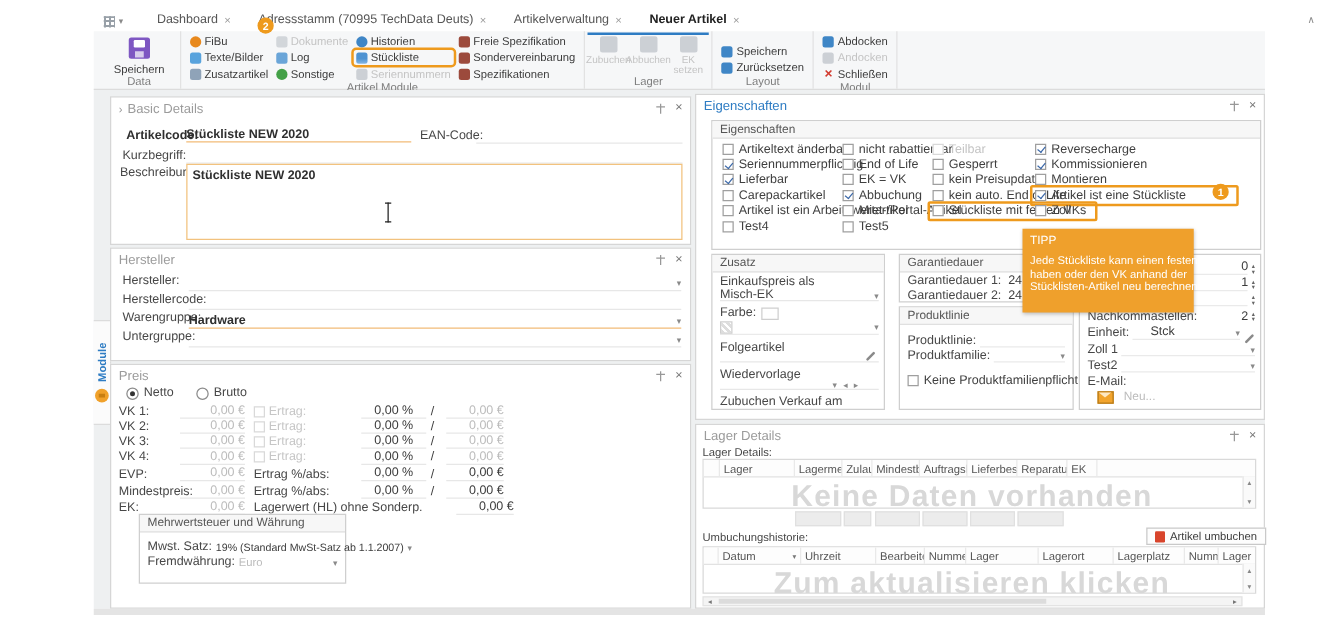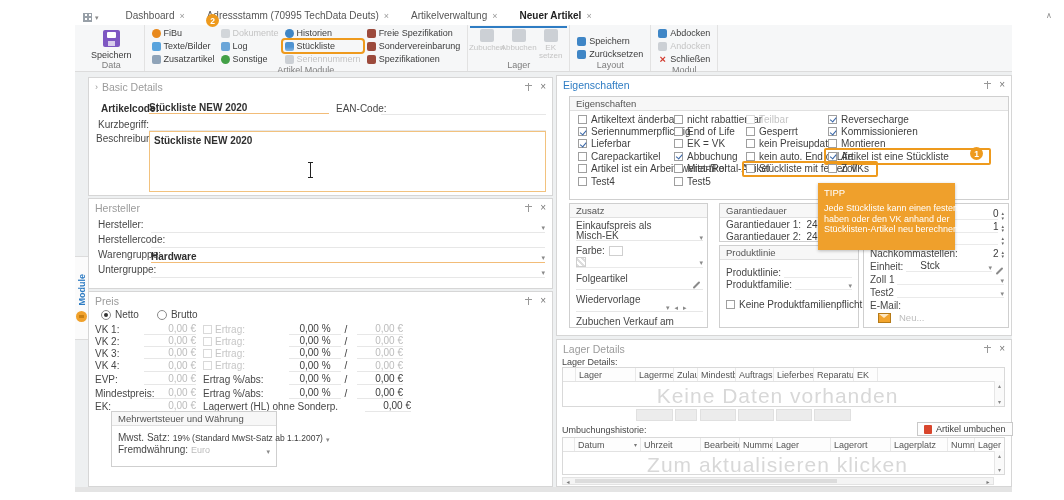--- a/index.html
+++ b/index.html
@@ -122,21 +122,21 @@
   .sortmark{display:none;font-size:6px;color:#777}
   .sorted .sortmark{display:inline}
   #t1 .th:nth-child(1){width:13px}#t1 .th:nth-child(2){width:60px}#t1 .th:nth-child(3){width:38px}
   #t1 .th:nth-child(4){width:24px}#t1 .th:nth-child(5){width:38px}#t1 .th:nth-child(6){width:38px}
   #t1 .th:nth-child(7){width:40px}#t1 .th:nth-child(8){width:40px}#t1 .th:nth-child(9){width:24px}
   #t1 .th:nth-child(10){flex:1;border-right:none}
   #t2 .th:nth-child(1){width:12px}#t2 .th:nth-child(2){width:66px}#t2 .th:nth-child(3){width:60px}
   #t2 .th:nth-child(4){width:39px}#t2 .th:nth-child(5){width:33px}#t2 .th:nth-child(6){width:58px}
   #t2 .th:nth-child(7){width:60px}#t2 .th:nth-child(8){width:57px}#t2 .th:nth-child(9){width:27px}
   #t2 .th:nth-child(10){flex:1;border-right:none}
-  .bigempty{position:absolute;left:0;right:12px;text-align:center;font-size:21px;font-weight:normal;
+  .bigempty{position:absolute;left:0;right:12px;text-align:center;font-size:24px;font-weight:bold;
     color:#d8d8d8;letter-spacing:1px;white-space:nowrap}
   .vscroll{position:absolute;right:0;top:13px;bottom:0;width:10px;border-left:1px solid #e6e6e6;
     background:#fafafa;display:flex;flex-direction:column;justify-content:space-between;align-items:center;
     font-size:6px;color:#888;padding:1px 0;box-sizing:border-box}
   .sumcell{position:absolute;height:12px;background:#ececec;border:1px solid #e0e0e0;box-sizing:border-box}
   .hscroll{position:absolute;display:flex;align-items:center;height:8px;background:#f4f4f4;
     border:1px solid #e3e3e3;box-sizing:border-box;font-size:6px;color:#777}
   .hthumb{position:absolute;left:12px;width:262px;top:1px;bottom:1px;background:#dcdcdc}
   .harrow{width:10px;text-align:center;flex:none}
   

